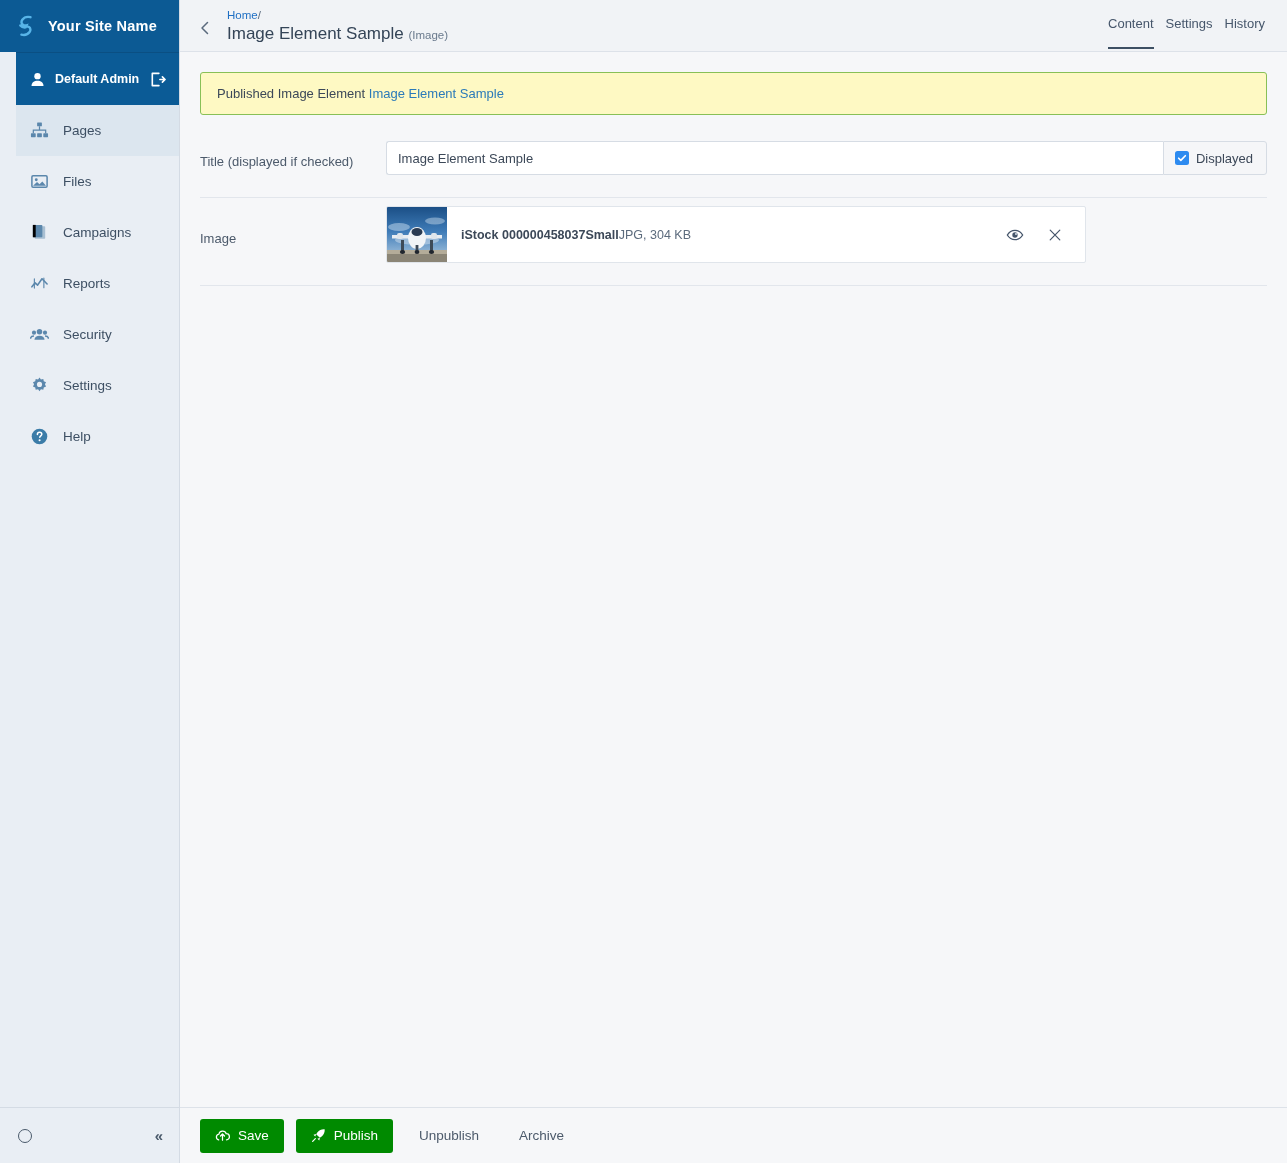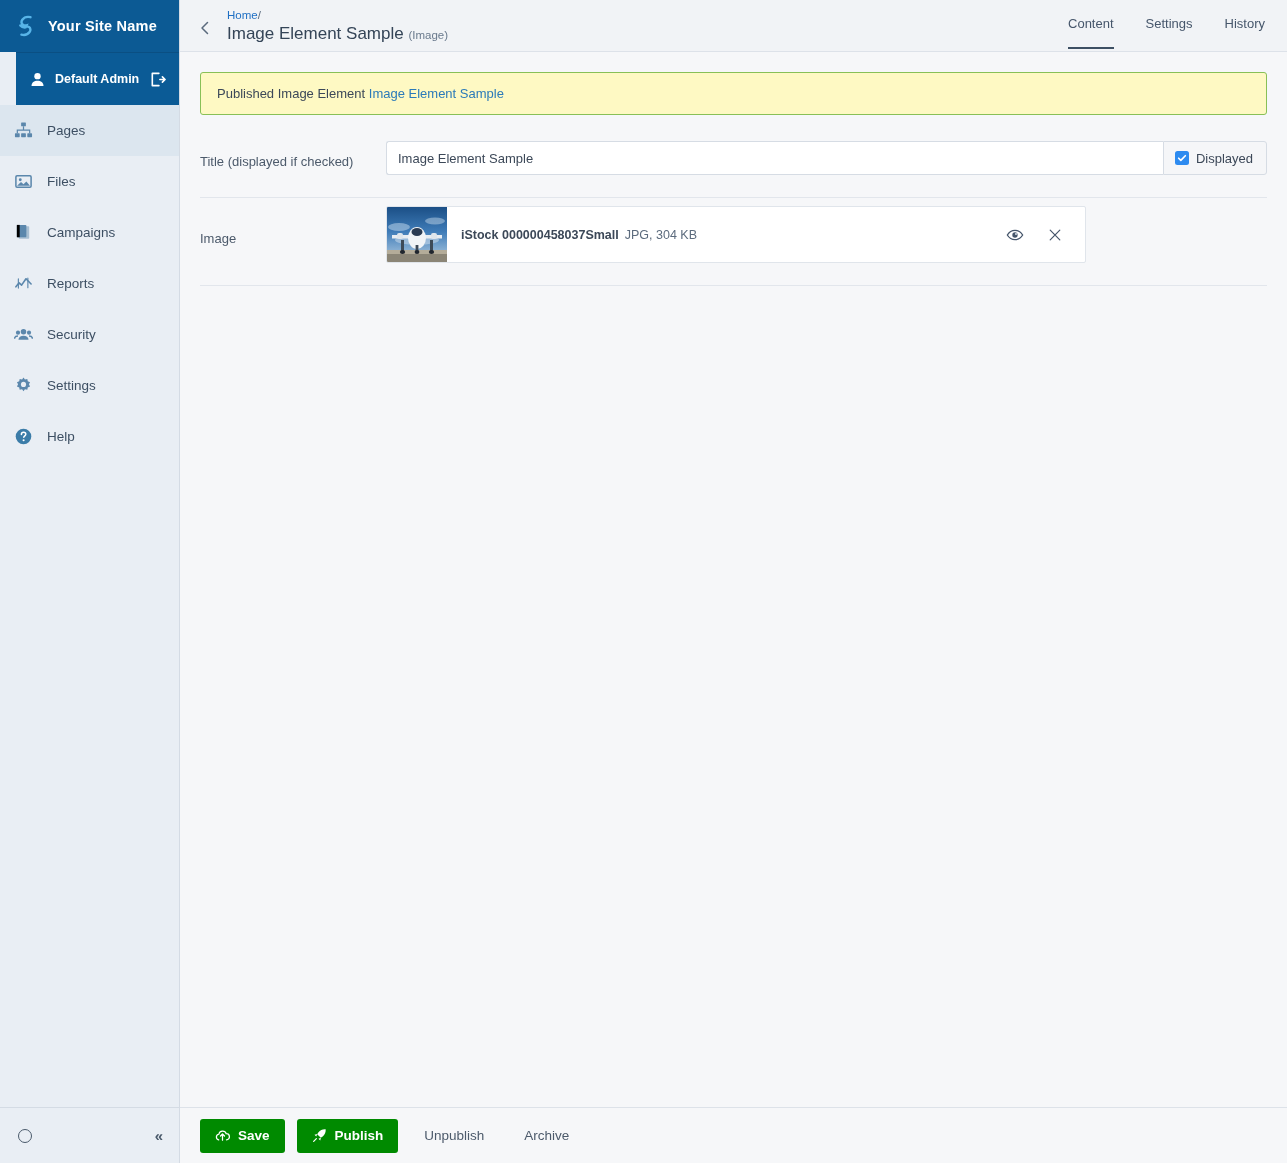--- a/index.html
+++ b/index.html
@@ -42,21 +42,21 @@
   }
   .userbar .u-icon { width: 15px; height: 15px; flex: 0 0 15px; }
   .user-name { color: #fff; font-size: 12.5px; font-weight: bold; flex: 1; white-space: nowrap; }
   .logout-icon { width: 17px; height: 17px; flex: 0 0 17px; cursor: pointer; }
 
   .navlist { padding-top: 0; flex: 1; }
   .nav-item {
     height: 51px; display: flex; align-items: center;
     gap: 14px; padding: 4px 14px;
     color: #3d4f63; font-size: 13.5px;
-    cursor: pointer; text-decoration: none;
+    cursor: pointer; text-decoration: none; margin-left: 16px;
   }
   .nav-item.active { background: #dce6ef; }
   .nav-ico { width: 19px; height: 19px; flex: 0 0 19px; display: flex; align-items: center; justify-content: center; }
 
   .sidebar-footer {
     height: 56px; border-top: 1px solid #d4dbe4;
     display: flex; align-items: center; justify-content: space-between;
     padding: 0 16px 0 18px;
   }
   .footer-circle {
@@ -86,21 +86,21 @@
   .back-chevron {
     width: 22px; height: 28px; display: flex; align-items: center; justify-content: center;
     cursor: pointer; color: #5a6a7d; margin-top: 6px;
   }
   .crumbwrap { display: flex; flex-direction: column; gap: 1px; padding-left: 4px; }
   .crumb-line { font-size: 11.5px; color: #5a6a7d; line-height: 14px; }
   .crumb-link { color: #1f6fc4; text-decoration: none; cursor: pointer; }
   .page-title { font-size: 17px; color: #344457; line-height: 22px; white-space: nowrap; }
   .page-title .subtype { font-size: 11.5px; color: #6a7a8d; }
 
-  .tabs { display: flex; gap: 32px; align-items: flex-start; padding-top: 16px; height: 52px; }
+  .tabs { display: flex; gap: 12px; align-items: flex-start; padding-top: 16px; height: 52px; }
   .tab {
     font-size: 13px; color: #46566b; cursor: pointer;
     padding-bottom: 16px; border-bottom: 2.5px solid transparent;
     text-decoration: none; white-space: nowrap;
   }
   .tab.active { border-bottom-color: #3d4f63; }
 
   .content {
     flex: 1; overflow: hidden;
     padding: 20px 20px 0 20px;
@@ -155,21 +155,21 @@
     border-radius: 2px; width: 700px; height: 57px;
     overflow: hidden;
   }
   .thumb {
     width: 60px; height: 57px; flex: 0 0 60px;
     overflow: hidden; position: relative;
   }
   .thumb svg { display: block; }
   .file-meta {
     flex: 1; display: flex; align-items: center;
-    padding-left: 14px; gap: 6px; min-width: 0;
+    padding-left: 14px; min-width: 0;
   }
   .file-name { font-size: 12.5px; font-weight: bold; color: #3c4858; white-space: nowrap; }
   .file-info { font-size: 12.5px; color: #5c6b7d; white-space: nowrap; }
   .file-actions { display: flex; align-items: center; gap: 20px; padding-right: 20px; }
   .icon-btn {
     width: 20px; height: 20px; display: flex;
     align-items: center; justify-content: center;
     cursor: pointer; color: #46566b;
   }
 
@@ -178,21 +178,21 @@
     height: 56px; flex: 0 0 56px;
     border-top: 1px solid #dde2e9;
     background: #f6f7f9;
     display: flex; align-items: center; gap: 12px;
     padding: 0 20px;
   }
   .btn {
     display: inline-flex; align-items: center; gap: 8px;
     height: 34px; padding: 0 15px;
     border: none; border-radius: 3px;
-    font-size: 13.5px; font-weight: bold;
+    font-size: 13.5px; font-weight: normal;
     cursor: pointer; font-family: "Liberation Sans", sans-serif;
   }
   .btn-green { background: #008a00; color: #fff; }
   .btn-icon { width: 15px; height: 15px; flex: 0 0 15px; display: flex; }
   .btn-link {
     background: none; border: none;
     font-size: 13.5px; color: #4c5a6b; cursor: pointer;
     padding: 0 14px; font-family: "Liberation Sans", sans-serif;
   }
 </style>

